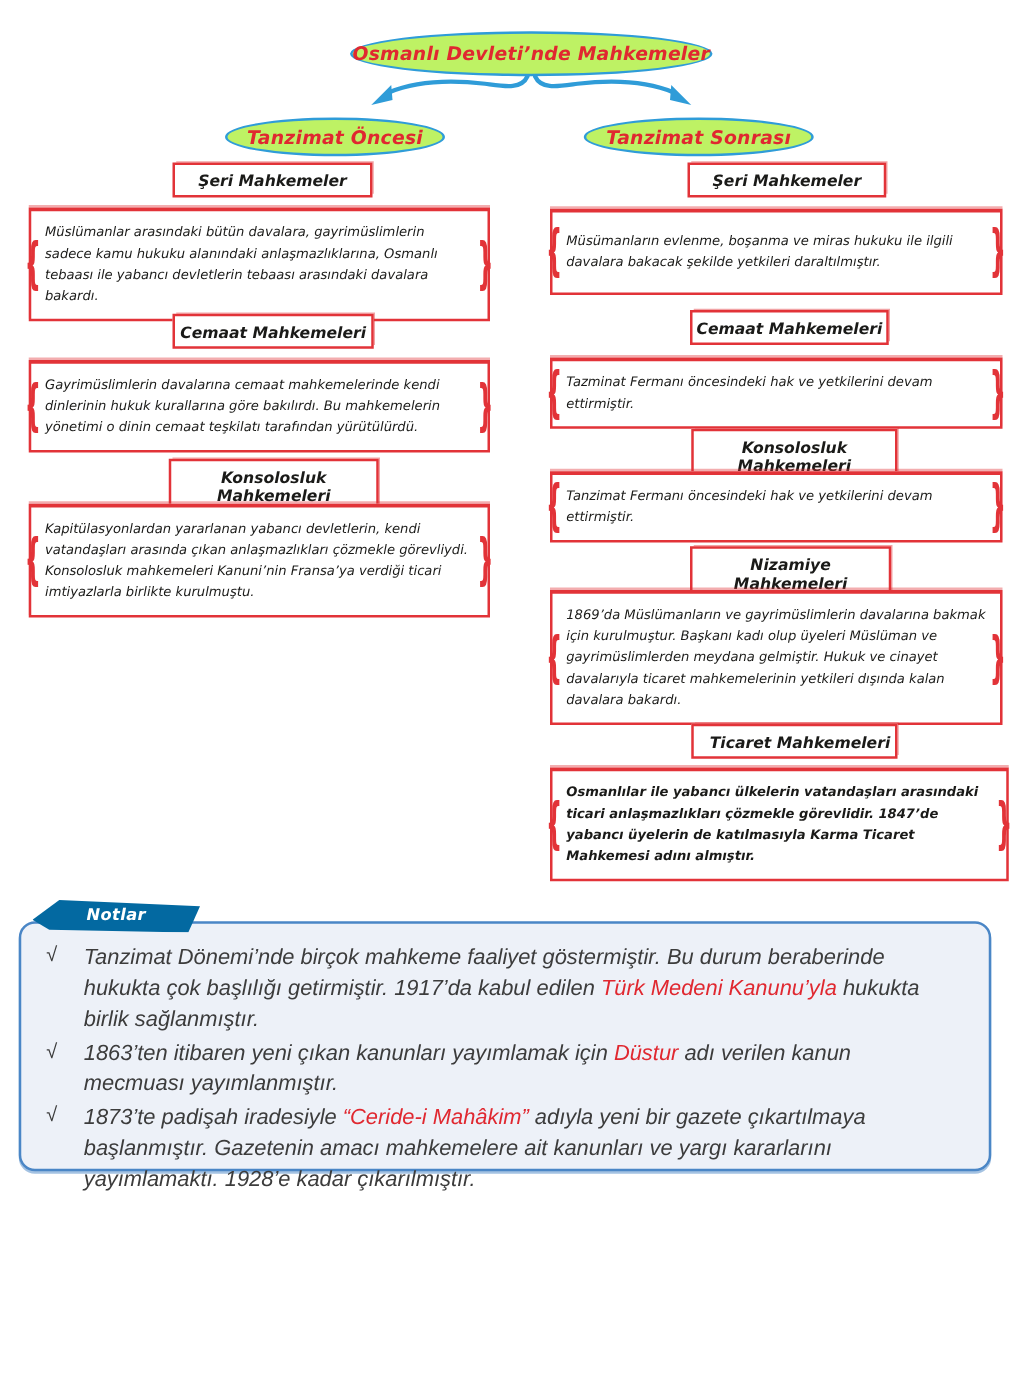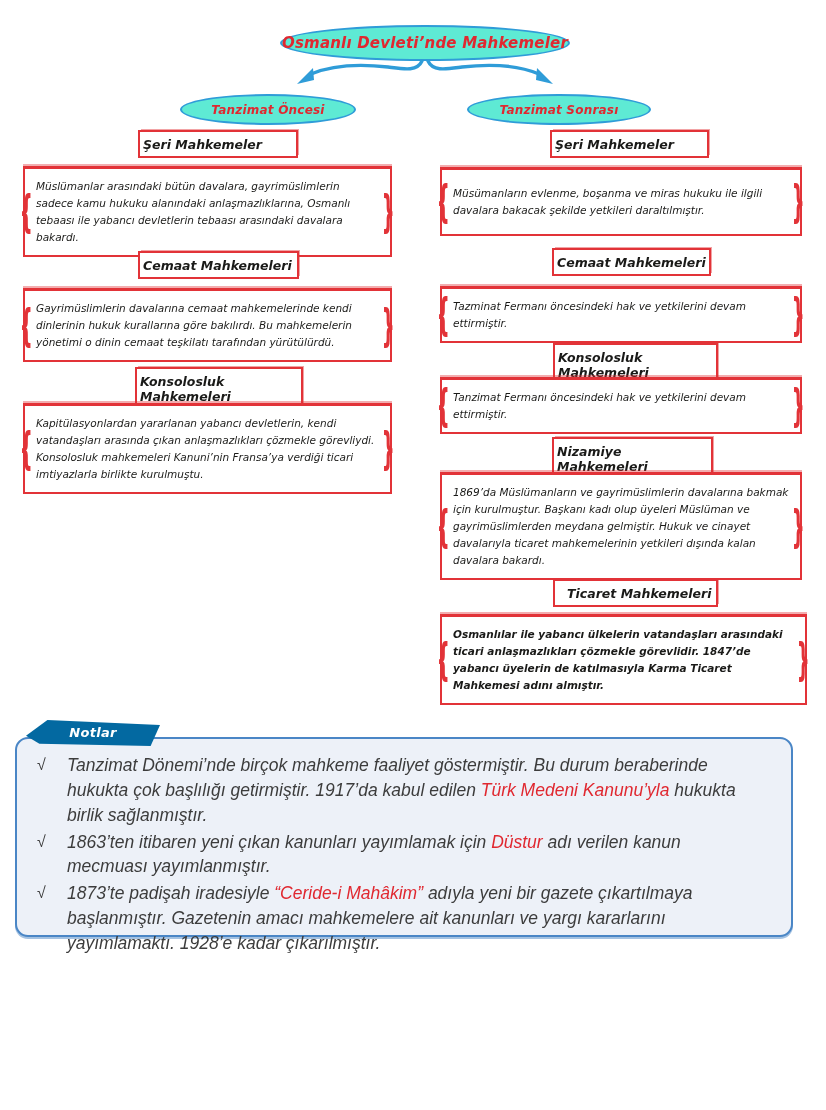--- a/index.html
+++ b/index.html
@@ -4,29 +4,29 @@
 <style>
   html,body{margin:0;padding:0;background:#ffffff;}
   .canvas{
     position:relative;width:826px;height:1110px;background:#fff;
     font-family:"DejaVu Sans",sans-serif;overflow:hidden;
   }
   
   .ellipse{
     position:absolute;border:2px solid #2f9cd8;border-radius:50%;
     display:flex;align-items:center;justify-content:center;
-    color:#e02830;font-weight:bold;font-style:italic;background:#5eead4;
+    color:#e02830;font-weight:bold;font-style:italic;background:#bef264;
     letter-spacing:.2px;
   }
   .ellipse.root{font-size:15px;}
-  .ellipse.branch{font-size:12px;}
+  .ellipse.branch{font-size:15px;}
   
   .title-box{
     position:absolute;border:2px solid #e23338;background:#fff;
-    text-align:left;padding:5px 3px 4px;
+    text-align:center;padding:5px 3px 4px;
     font-size:12.5px;font-weight:bold;font-style:italic;color:#1a1a18;
     box-shadow:2px -2px 0 -1px rgba(226,51,56,.45);
   }
   
   .body-box{
     position:absolute;border:2px solid #e23338;border-top-width:3px;background:#fff;
     padding:9px 11px;font-size:10.5px;line-height:1.62;font-style:italic;
     color:#1a1a18;box-shadow:0 -2px 0 rgba(226,51,56,.4);
   }
   .body-box.pad-tall{padding-top:15px;padding-bottom:15px;}

